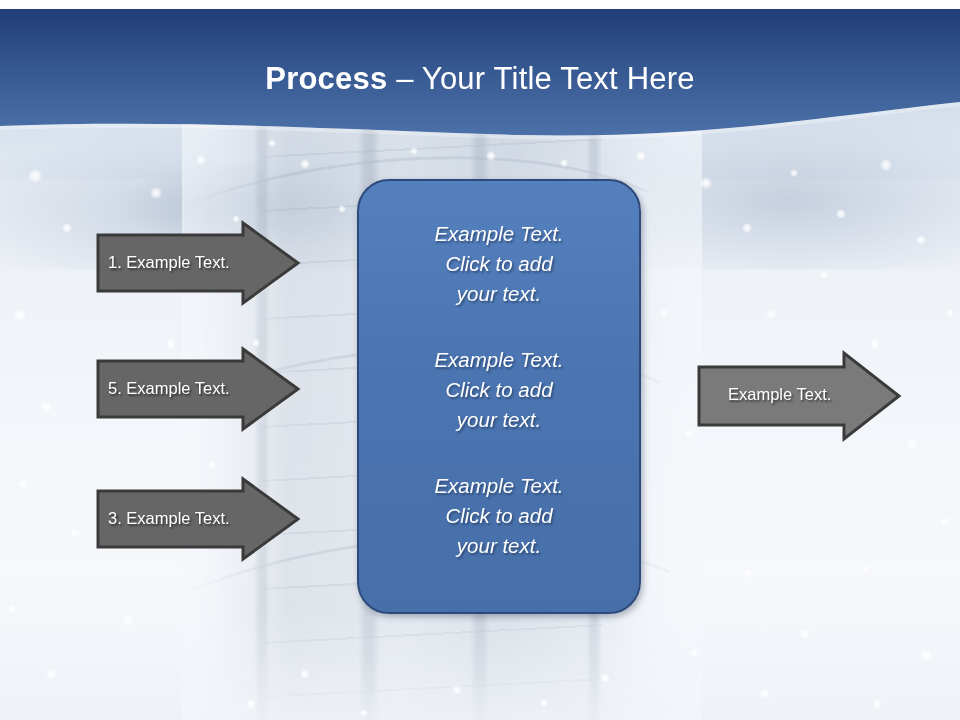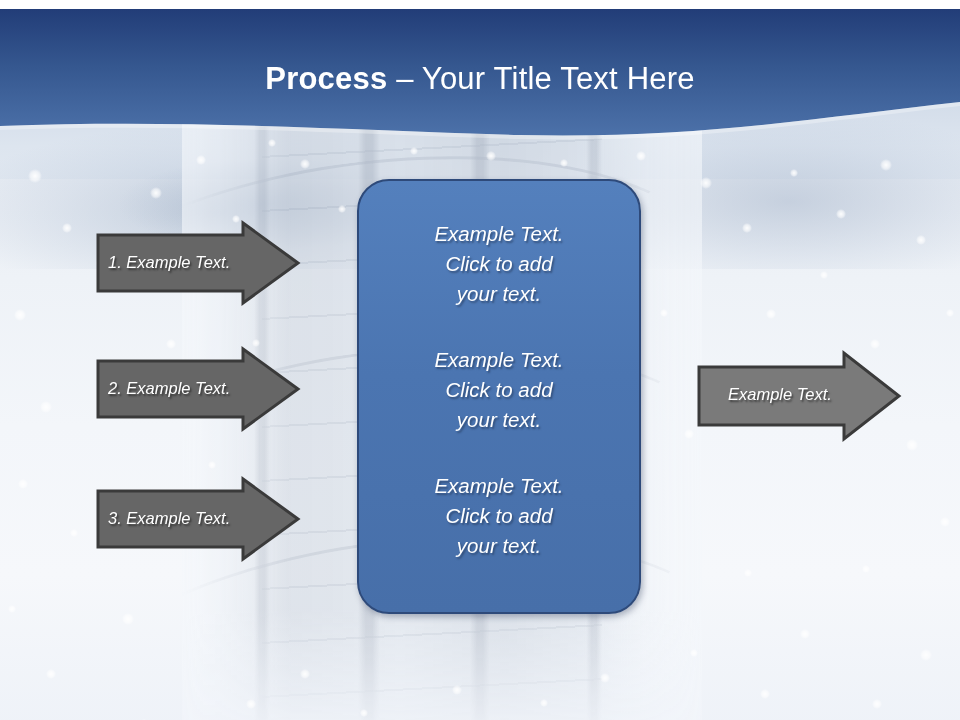--- a/index.html
+++ b/index.html
@@ -180,21 +180,20 @@
     line-height: 30px;
     text-shadow: 1.5px 1.5px 2px rgba(30,45,75,0.55);
     white-space: pre-line;
     margin-bottom: 36px;
   }
   .panel-block:last-child { margin-bottom: 0; }
 
   
   .arrow {
     position: absolute;
-    font-style: italic;
   }
   .arrow svg { display: block; overflow: visible; }
   .arrow-label {
     position: absolute;
     color: #ffffff;
     font-size: 16.5px;
     text-shadow: 1.5px 1.5px 2px rgba(20,20,20,0.6);
     white-space: nowrap;
   }
 </style>
@@ -305,21 +304,21 @@
     <svg width="204" height="84" viewBox="0 0 204 84">
       <path d="M2,14 L147,14 L147,2 L202,42 L147,82 L147,70 L2,70 Z" fill="#666666" stroke="#3a3a3a" stroke-width="3" stroke-linejoin="miter"></path>
     </svg>
     <div class="arrow-label" style="left:12px; top:32px;">1. Example Text.</div>
   </div>
 
   <div class="arrow" style="left:96px; top:338px;">
     <svg width="204" height="84" viewBox="0 0 204 84">
       <path d="M2,14 L147,14 L147,2 L202,42 L147,82 L147,70 L2,70 Z" fill="#666666" stroke="#3a3a3a" stroke-width="3" stroke-linejoin="miter"></path>
     </svg>
-    <div class="arrow-label" style="left:12px; top:32px;">2. Example Text.</div>
+    <div class="arrow-label" style="left:12px; top:32px;">5. Example Text.</div>
   </div>
 
   <div class="arrow" style="left:96px; top:468px;text-align:center;">
     <svg width="204" height="84" viewBox="0 0 204 84">
       <path d="M2,14 L147,14 L147,2 L202,42 L147,82 L147,70 L2,70 Z" fill="#666666" stroke="#3a3a3a" stroke-width="3" stroke-linejoin="miter"></path>
     </svg>
     <div class="arrow-label" style="left:12px; top:32px;">3. Example Text.</div>
   </div>
 
   <div class="center-panel">

